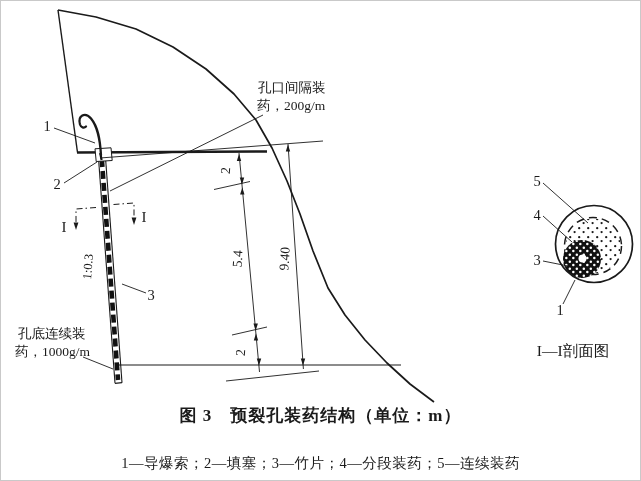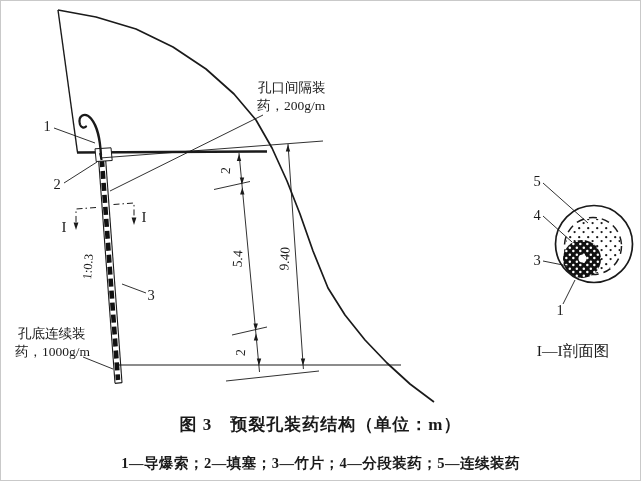--- a/index.html
+++ b/index.html
@@ -7,26 +7,26 @@
     position:relative;width:641px;height:481px;background:#ffffff;
     font-family:"Liberation Serif","DejaVu Serif",serif;color:#1a1a1a;
     overflow:hidden;border:1px solid #c9c9c9;box-sizing:border-box;
   }
   svg text{fill:#1a1a1a;}
   .cjk{font-size:13.5px;}
   .num{font-size:13.5px;}
   .part{font-size:14.5px;}
   .roman{font-size:15px;}
   .caption-title{
-    position:absolute;left:0;top:412px;width:100%;text-align:center;
+    position:absolute;left:0;top:403px;width:100%;text-align:center;
     font-size:17px;font-weight:bold;letter-spacing:1px;
   }
   .caption-legend{
     position:absolute;left:0;top:453px;width:100%;text-align:center;
-    font-size:14.5px;font-weight:700;letter-spacing:0.5px;
+    font-size:14.5px;font-weight:400;letter-spacing:0.5px;
   }
 </style>
 </head>
 <body>
 
 <div class="page">
 
   <svg width="641" height="481" viewBox="0 0 641 481">
     <defs>
       <pattern id="dotpat" width="9" height="9" patternUnits="userSpaceOnUse">

